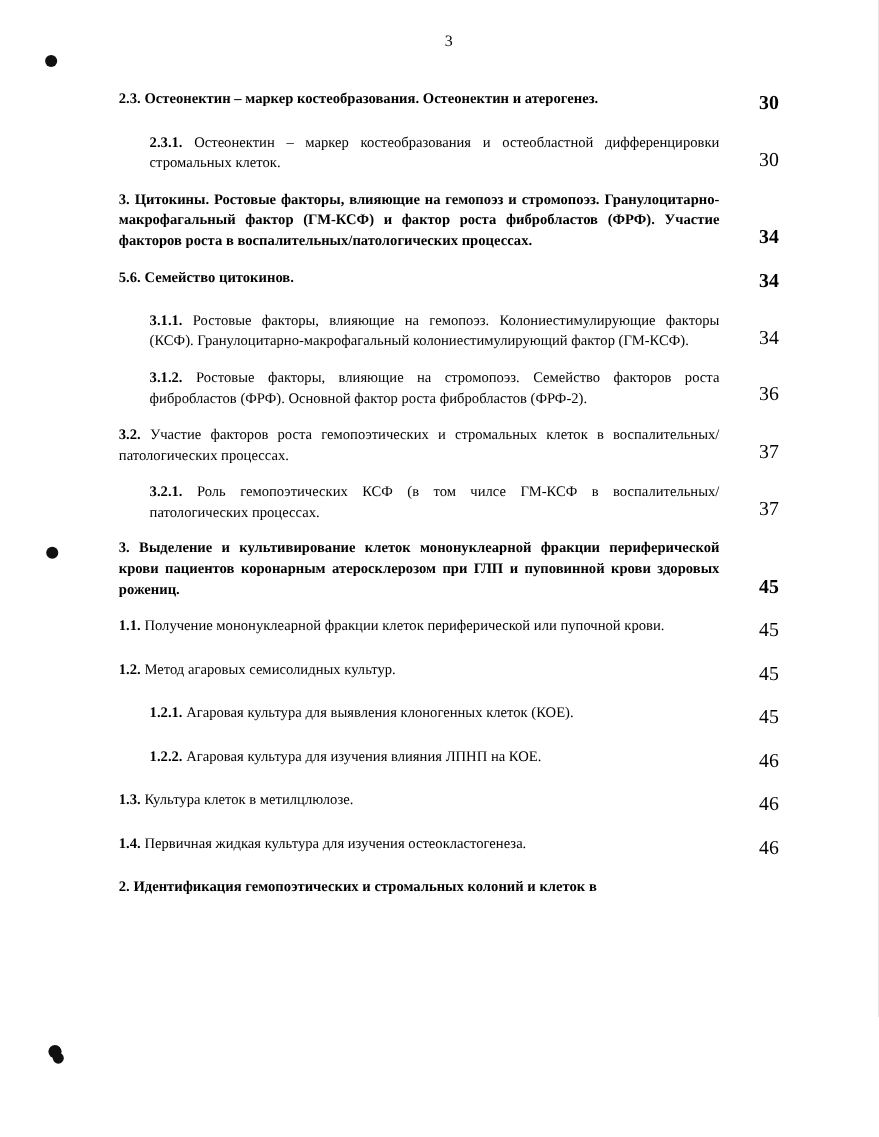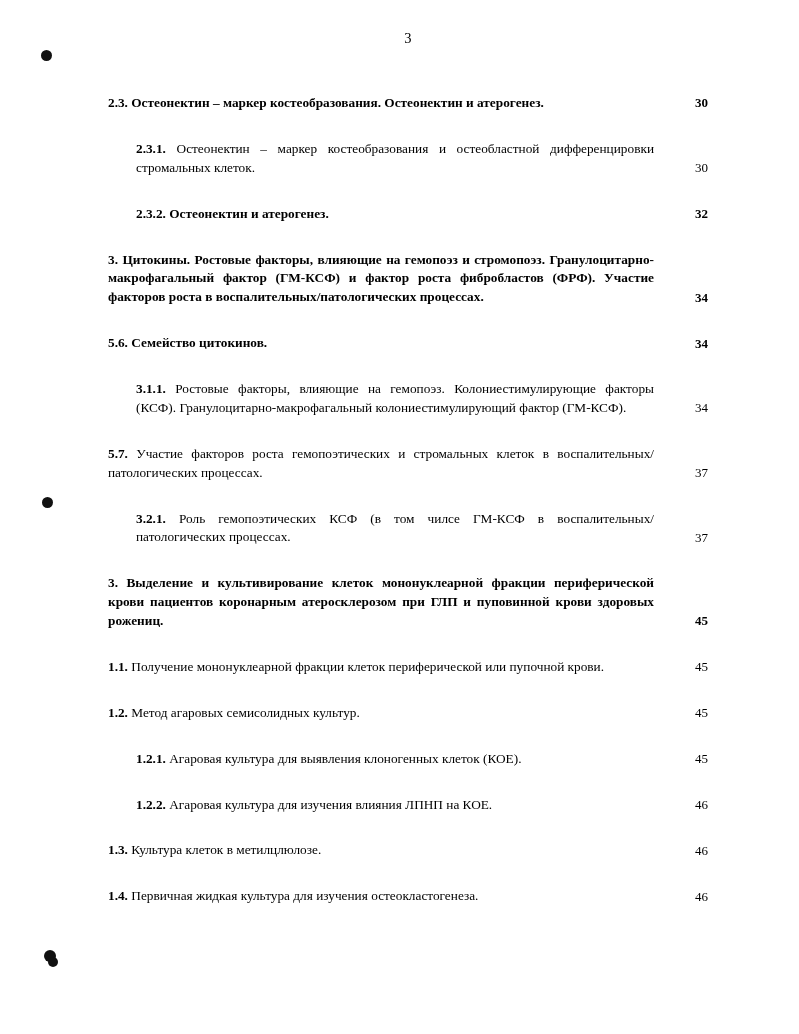--- a/index.html
+++ b/index.html
@@ -36,25 +36,24 @@
     margin-bottom: 14px;
   }
   .toc-text {
     flex: 1 1 auto;
     font-size: 13.3px;
     line-height: 1.42;
     text-align: justify;
     text-justify: inter-word;
     padding-right: 16px;
     hyphens: none;
-    margin-top: 13px;
   }
   .toc-page {
     flex: 0 0 38px;
-    font-size: 13px;
+    font-size: 18px;
     text-align: right;
     line-height: 1.42;
   }
   
   .lvl0 { margin-left: 0; }
   .lvl1 { margin-left: 0; }
   .lvl2 { margin-left: 28px; }
 
   .bold { font-weight: bold; }
 
@@ -86,38 +85,38 @@
     <div class="page-number">3</div>
     <div id="toc-list">
         <div class="toc-row lvl1 bottom">
           <div class="toc-text bold">2.3. Остеонектин – маркер костеобразования.  Остеонектин и атерогенез.</div>
           <div class="toc-page bold">30</div>
         </div>
         <div class="toc-row lvl2 bottom">
           <div class="toc-text"><span class="bold">2.3.1.</span>   Остеонектин   –   маркер   костеобразования   и   остеобластной дифференцировки стромальных клеток.</div>
           <div class="toc-page">30</div>
         </div>
-        <div class="toc-row lvl2 bottom">
-          <div class="toc-text bold">2.3.2. Остеонектин и атерогенез.</div>
-          <div class="toc-page bold">32</div>
-        </div>
         <div class="toc-row lvl0 bottom">
           <div class="toc-text bold">3. Цитокины.   Ростовые факторы, влияющие на гемопоэз и стромопоэз. Гранулоцитарно-макрофагальный фактор (ГМ-КСФ) и фактор роста фибробластов         (ФРФ).         Участие         факторов         роста         в воспалительных/патологических процессах.</div>
           <div class="toc-page bold">34</div>
         </div>
         <div class="toc-row lvl1 bottom">
           <div class="toc-text bold">5.6. Семейство цитокинов.</div>
           <div class="toc-page bold">34</div>
         </div>
         <div class="toc-row lvl2 bottom">
           <div class="toc-text"><span class="bold">3.1.1.</span> Ростовые факторы, влияющие на гемопоэз. Колониестимулирующие факторы (КСФ). Гранулоцитарно-макрофагальный колониестимулирующий фактор (ГМ-КСФ).</div>
           <div class="toc-page">34</div>
         </div>
+        <div class="toc-row lvl2 bottom">
+          <div class="toc-text"><span class="bold">3.1.2.</span> Ростовые факторы, влияющие на стромопоэз. Семейство факторов роста фибробластов (ФРФ). Основной фактор роста фибробластов (ФРФ-2).</div>
+          <div class="toc-page">36</div>
+        </div>
         <div class="toc-row lvl1 bottom">
-          <div class="toc-text"><span class="bold">5.7.</span>   Участие   факторов   роста   гемопоэтических   и   стромальных   клеток   в воспалительных/патологических процессах.</div>
+          <div class="toc-text"><span class="bold">3.2.</span>   Участие   факторов   роста   гемопоэтических   и   стромальных   клеток   в воспалительных/патологических процессах.</div>
           <div class="toc-page">37</div>
         </div>
         <div class="toc-row lvl2 bottom">
           <div class="toc-text"><span class="bold">3.2.1.</span>    Роль    гемопоэтических    КСФ    (в    том    чилсе    ГМ-КСФ    в воспалительных/патологических процессах.</div>
           <div class="toc-page">37</div>
         </div>
         <div class="toc-row lvl1 bottom">
           <div class="toc-text bold">3.   Выделение   и   культивирование   клеток   мононуклеарной   фракции периферической крови пациентов коронарным атеросклерозом при ГЛП и пуповинной крови здоровых рожениц.</div>
           <div class="toc-page bold">45</div>
         </div>
@@ -138,16 +137,20 @@
           <div class="toc-page">46</div>
         </div>
         <div class="toc-row lvl1 bottom">
           <div class="toc-text"><span class="bold">1.3.</span> Культура клеток в метилцлюлозе.</div>
           <div class="toc-page">46</div>
         </div>
         <div class="toc-row lvl1 bottom">
           <div class="toc-text"><span class="bold">1.4.</span>  Первичная жидкая культура для изучения остеокластогенеза.</div>
           <div class="toc-page">46</div>
         </div>
+        <div class="toc-row lvl1 bottom">
+          <div class="toc-text bold">2.  Идентификация  гемопоэтических  и  стромальных  колоний  и  клеток  в</div>
+          <div class="toc-page bold"></div>
+        </div>
       </div>
   </div>
 
 </div>
 
 </body></html>

